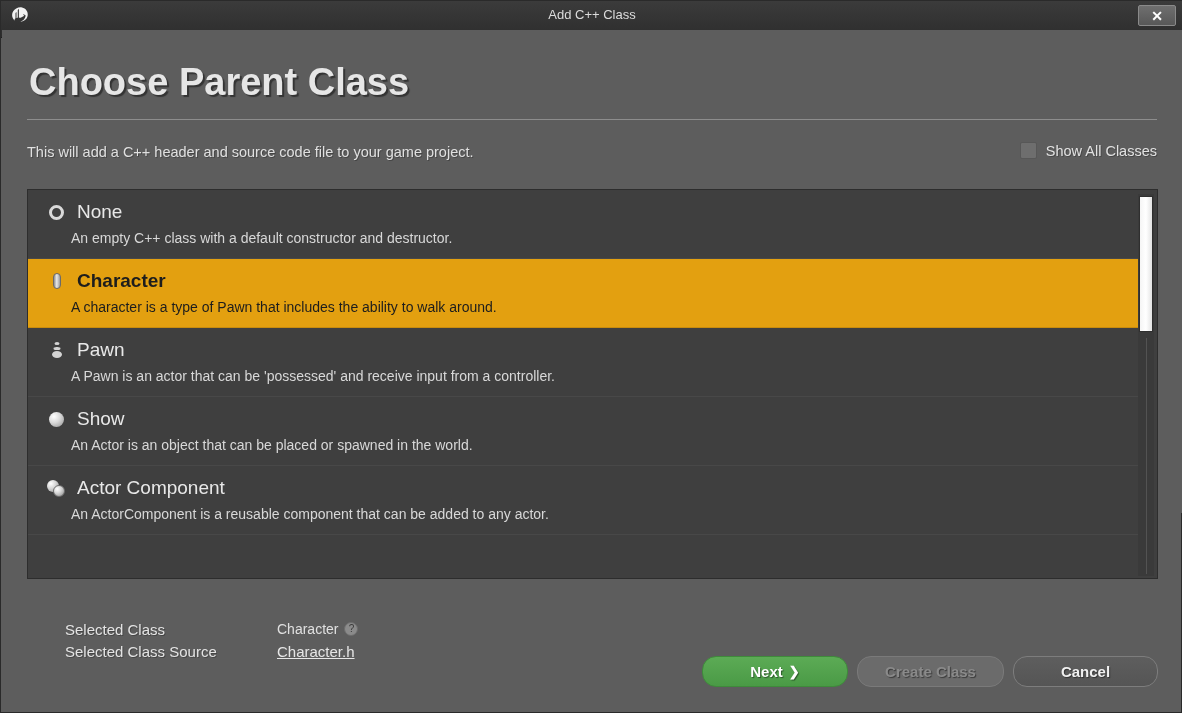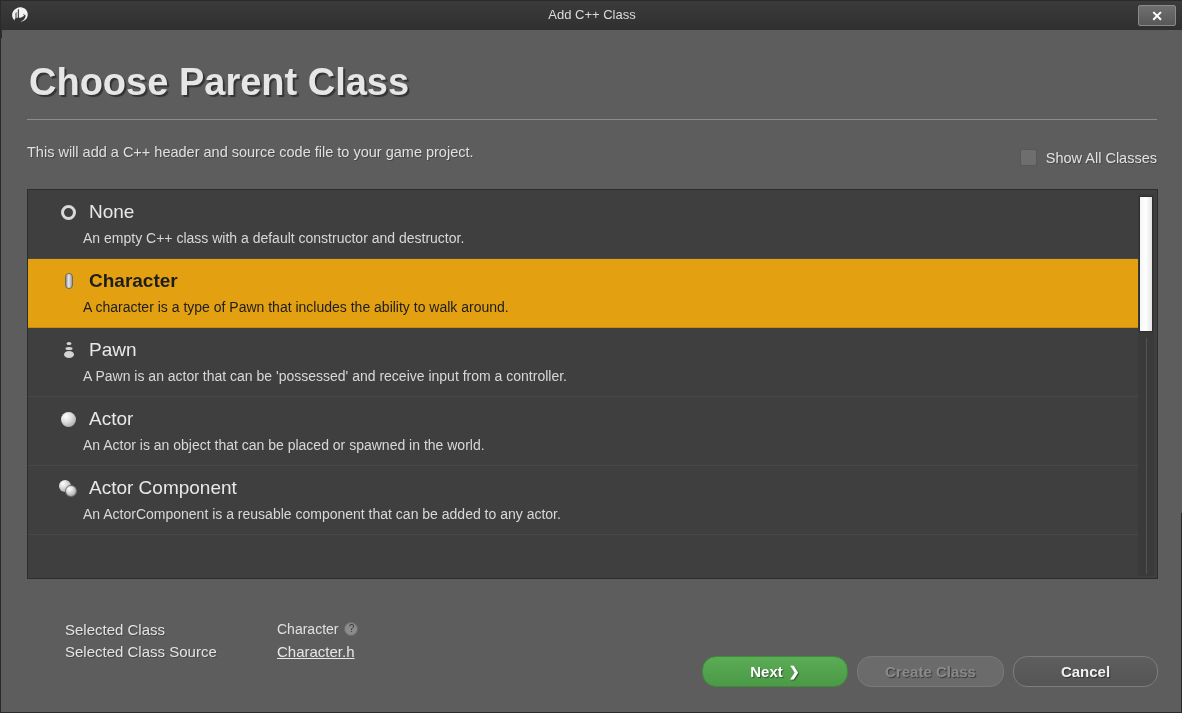--- a/index.html
+++ b/index.html
@@ -85,21 +85,21 @@
   .subtitle {
     position: absolute;
     left: 25px; top: 114px;
     font-size: 14.5px;
     color: #e0e0e0;
     text-shadow: 1px 1px 0 rgba(0,0,0,0.25);
   }
 
   .show-all-wrap {
     position: absolute;
-    right: 25px; top: 119px;
+    right: 25px; top: 112px;
     display: flex; align-items: center; gap: 9px;
     cursor: pointer;
   }
   .checkbox {
     width: 17px; height: 17px;
     background: #6e6e6e;
     border: 1px solid #575757;
     border-radius: 2px;
   }
   .show-all-label {
@@ -119,21 +119,21 @@
   }
   .list-inner {
     position: absolute;
     left: 0; top: 0;
     width: 1110px;
   }
 
   .class-row {
     position: relative;
     width: 1110px;
-    padding: 11px 0 12px 12px;
+    padding: 11px 0 12px 0;
     cursor: pointer;
     border-bottom: 1px solid #484848;
   }
   .class-row.selected {
     background: #e3a010;
     border-bottom: 1px solid #c98c0d;
   }
 
   .class-head {
     display: flex;
@@ -376,21 +376,21 @@
             <span class="class-name">Pawn</span>
           </div>
           <div class="class-desc">A Pawn is an actor that can be 'possessed' and receive input from a controller.</div>
         </div>
 
         <div class="class-row">
           <div class="class-head">
             <span class="cicon">
                 <span class="icon-sphere"></span>
               </span>
-            <span class="class-name">Actor</span>
+            <span class="class-name">Show</span>
           </div>
           <div class="class-desc">An Actor is an object that can be placed or spawned in the world.</div>
         </div>
 
         <div class="class-row">
           <div class="class-head">
             <span class="cicon">
                 <span class="icon-sphere2">
                   <i></i>
                   <i></i>

